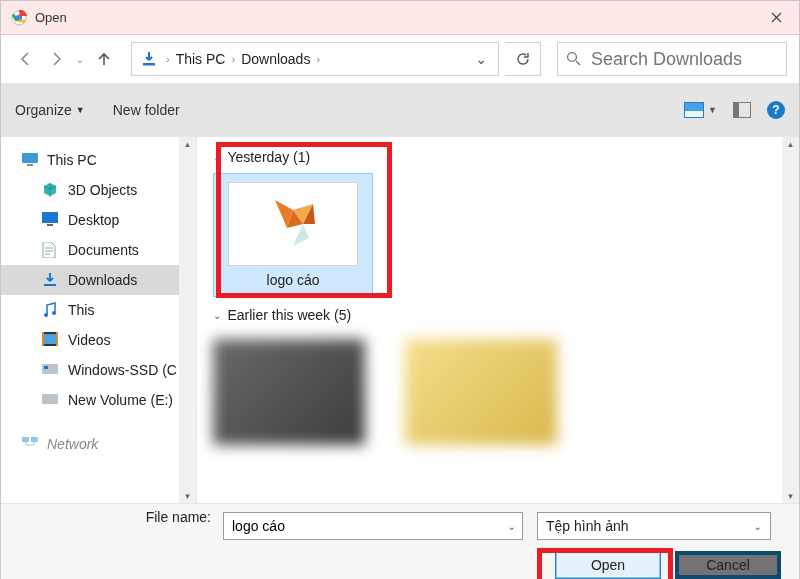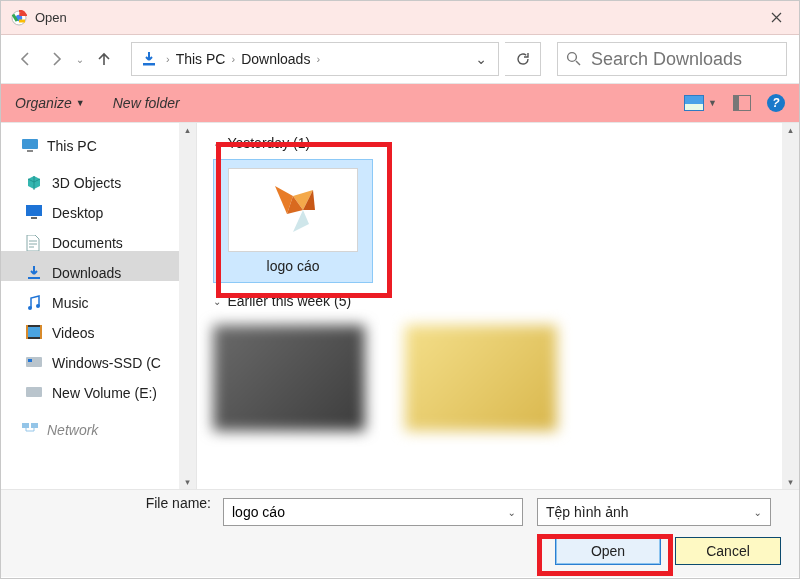--- a/index.html
+++ b/index.html
@@ -18,32 +18,32 @@
   .addressbar { flex:1; height:34px; border:1px solid #cfcfcf; display:flex; align-items:center; padding:0 4px 0 8px; margin-left:8px;}
   .addr-icon{ width:18px; height:18px; margin-right:6px;}
   .crumb { padding:0 4px; color:#222;}
   .crumb-sep { color:#888; padding:0 2px; font-size:11px;}
   .addr-drop { margin-left:auto; width:26px; text-align:center; color:#555;}
   .refresh { width:36px; height:34px; border:1px solid #cfcfcf; border-left:none; display:flex; align-items:center; justify-content:center;}
   .searchbox { width:230px; height:34px; border:1px solid #cfcfcf; margin-left:10px; display:flex; align-items:center; padding:0 8px; color:#777;}
   .searchbox input{ border:none; outline:none; flex:1; font-size:18px; color:#555; background:transparent;}
   .search-icon{width:16px;height:16px;margin-right:8px;}
 
-  .toolbar { height:40px; background:#fca5a5; border-top:1px solid #e6e6e6; border-bottom:1px solid #e6e6e6; display:flex; align-items:center; padding:0 14px; color:#333;font-style:italic;}
+  .toolbar { height:54px; background:#e5e5e5; border-top:1px solid #e6e6e6; border-bottom:1px solid #e6e6e6; display:flex; align-items:center; padding:0 14px; color:#333;}
   .toolbar .org { display:flex; align-items:center; gap:4px;}
   .toolbar .newf { margin-left:28px;}
   .toolbar .right { margin-left:auto; display:flex; align-items:center; gap:16px;}
   .view-icon{width:20px;height:16px; display:inline-block; background:linear-gradient(to bottom,#49a0e8 0 60%, #e8f9e8 60% 100%); border:1px solid #2e7bc2;}
   .view-icon2{width:18px;height:16px; display:inline-block; border:1px solid #777; background:linear-gradient(to right,#777 0 30%, transparent 30%);}
   .help-icon{width:18px;height:18px;border-radius:50%;background:#1979ca;color:#fff;display:flex;align-items:center;justify-content:center;font-size:12px;font-weight:bold;}
 
   .body { display:flex; height:366px;}
   .sidebar { width:196px; border-right:1px solid #e6e6e6; padding:8px 0; overflow:hidden; position:relative;}
   .tree-item { display:flex; align-items:center; height:30px; padding-left:20px; gap:8px; white-space:nowrap;}
-  .tree-item.sub { padding-left:25px;align-items:flex-end;}
+  .tree-item.sub { padding-left:41px;}
   .tree-item.selected { background:#d9d9d9;}
   .tree-item .ticon{width:18px;height:16px;flex-shrink:0;}
   .sb-scroll{position:absolute; right:0; top:0; bottom:0; width:17px; background:#f0f0f0; display:flex; flex-direction:column; align-items:center; justify-content:space-between; padding:2px 0;}
   .sb-scroll .arr{font-size:9px;color:#666;}
 
   .content { flex:1; position:relative; padding:8px 16px;}
   .group-hdr { display:flex; align-items:center; gap:6px; color:#222; margin:4px 0 8px 0;}
   .group-hdr .chev{font-size:10px;color:#555;}
   .file-item { width:160px; display:inline-flex; flex-direction:column; align-items:center; padding:8px; }
   .file-item.selected { background:#cde8ff; border:1px solid #8cc9f7;}
@@ -55,21 +55,21 @@
   .ct-scroll .arr{font-size:9px;color:#666;}
 
   .footer { height:88px; background:#f6f6f6; border-top:1px solid #e6e6e6; padding:10px 16px 10px 130px; position:relative;}
   .fn-label{ width:84px; text-align:right; font-size:14px; position:absolute; left:126px;}
   .fn-input{ width:300px; height:28px; border:1px solid #9a9a9a; background:#fff; display:flex; align-items:center; padding:0 6px; position:absolute; left:222px;}
   .fn-input input{border:none;outline:none;flex:1;font-size:14px;}
   .fn-input .dd{color:#555;font-size:10px;}
   .ft-select{ width:234px; height:28px; border:1px solid #9a9a9a; background:#fff; display:flex; align-items:center; padding:0 8px; position:absolute; left:536px;}
   .ft-select .dd{margin-left:auto;color:#555;font-size:10px;}
   .btn-row{ position:absolute; right:18px; bottom:12px; display:flex; gap:14px;}
-  .btn{ width:106px; height:28px; border:1px solid #0c4a6e; background:#fef9c3; display:flex; align-items:center; justify-content:center; font-size:14px;}
+  .btn{ width:106px; height:28px; border:4px solid #0c4a6e; background:#737373; display:flex; align-items:center; justify-content:center; font-size:14px;}
   .btn.primary{ background:#e6f1fb; border:1px solid #2b7ed1; box-shadow: inset 0 0 0 1px #8cc4ef;}
   .redbox2{ position:absolute; left:536px; top:44px; width:136px; height:42px; border:5px solid #ec1c24; pointer-events:none;}
 </style>
 </head>
 <body>
 
 <div class="window">
 
   <div class="titlebar">
     <span class="chrome-icon">
@@ -190,21 +190,21 @@
               <rect x="2" y="12" width="12" height="2" fill="#1e73d6"></rect>
             </svg></span>
         <span>Downloads</span>
       </div>
       <div class="tree-item sub">
         <span class="ticon"><svg width="14" height="16" viewBox="0 0 14 16">
               <path d="M5 13V3l8-2v10" fill="none" stroke="#1e73d6" stroke-width="1.5"></path>
               <circle cx="4" cy="13" r="2" fill="#1e73d6"></circle>
               <circle cx="12" cy="11" r="2" fill="#1e73d6"></circle>
             </svg></span>
-        <span>Music</span>
+        <span>This</span>
       </div>
       <div class="tree-item sub">
         <span class="ticon"><svg width="16" height="14" viewBox="0 0 16 14">
               <rect width="16" height="14" fill="#333"></rect>
               <rect x="2" y="2" width="12" height="10" fill="#4aa3e0"></rect>
               <rect x="0" y="0" width="2" height="14" fill="#d88a2b"></rect>
               <rect x="14" y="0" width="2" height="14" fill="#d88a2b"></rect>
             </svg></span>
         <span>Videos</span>
       </div>

